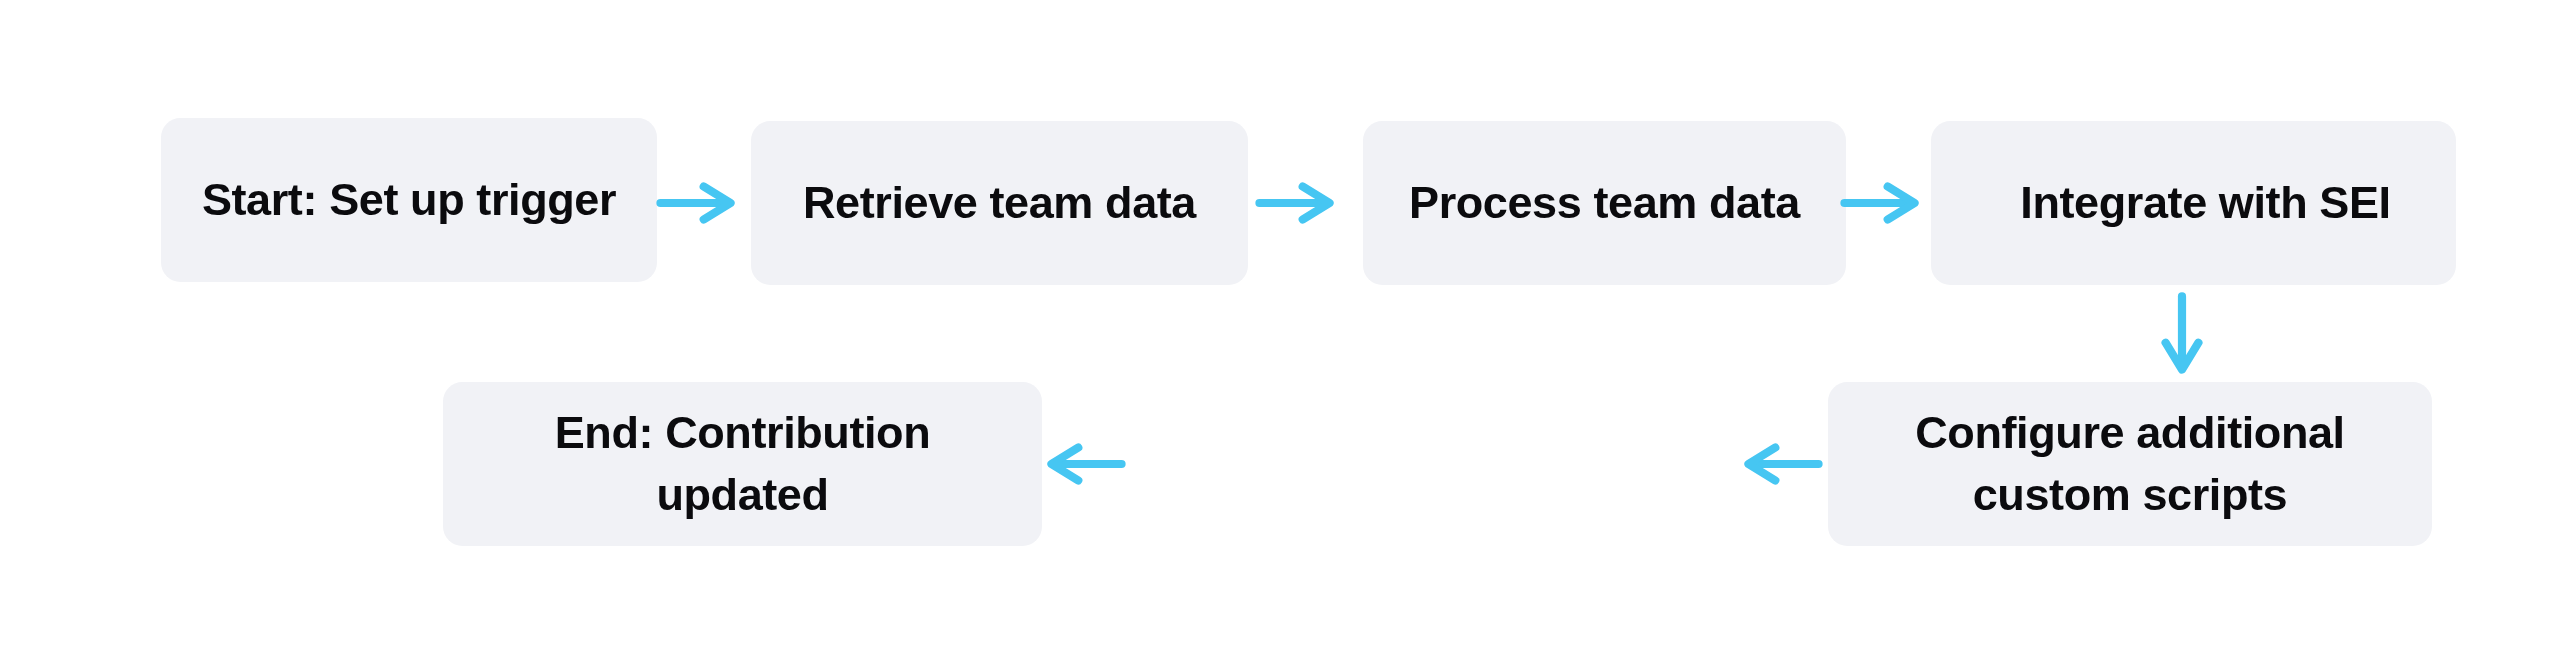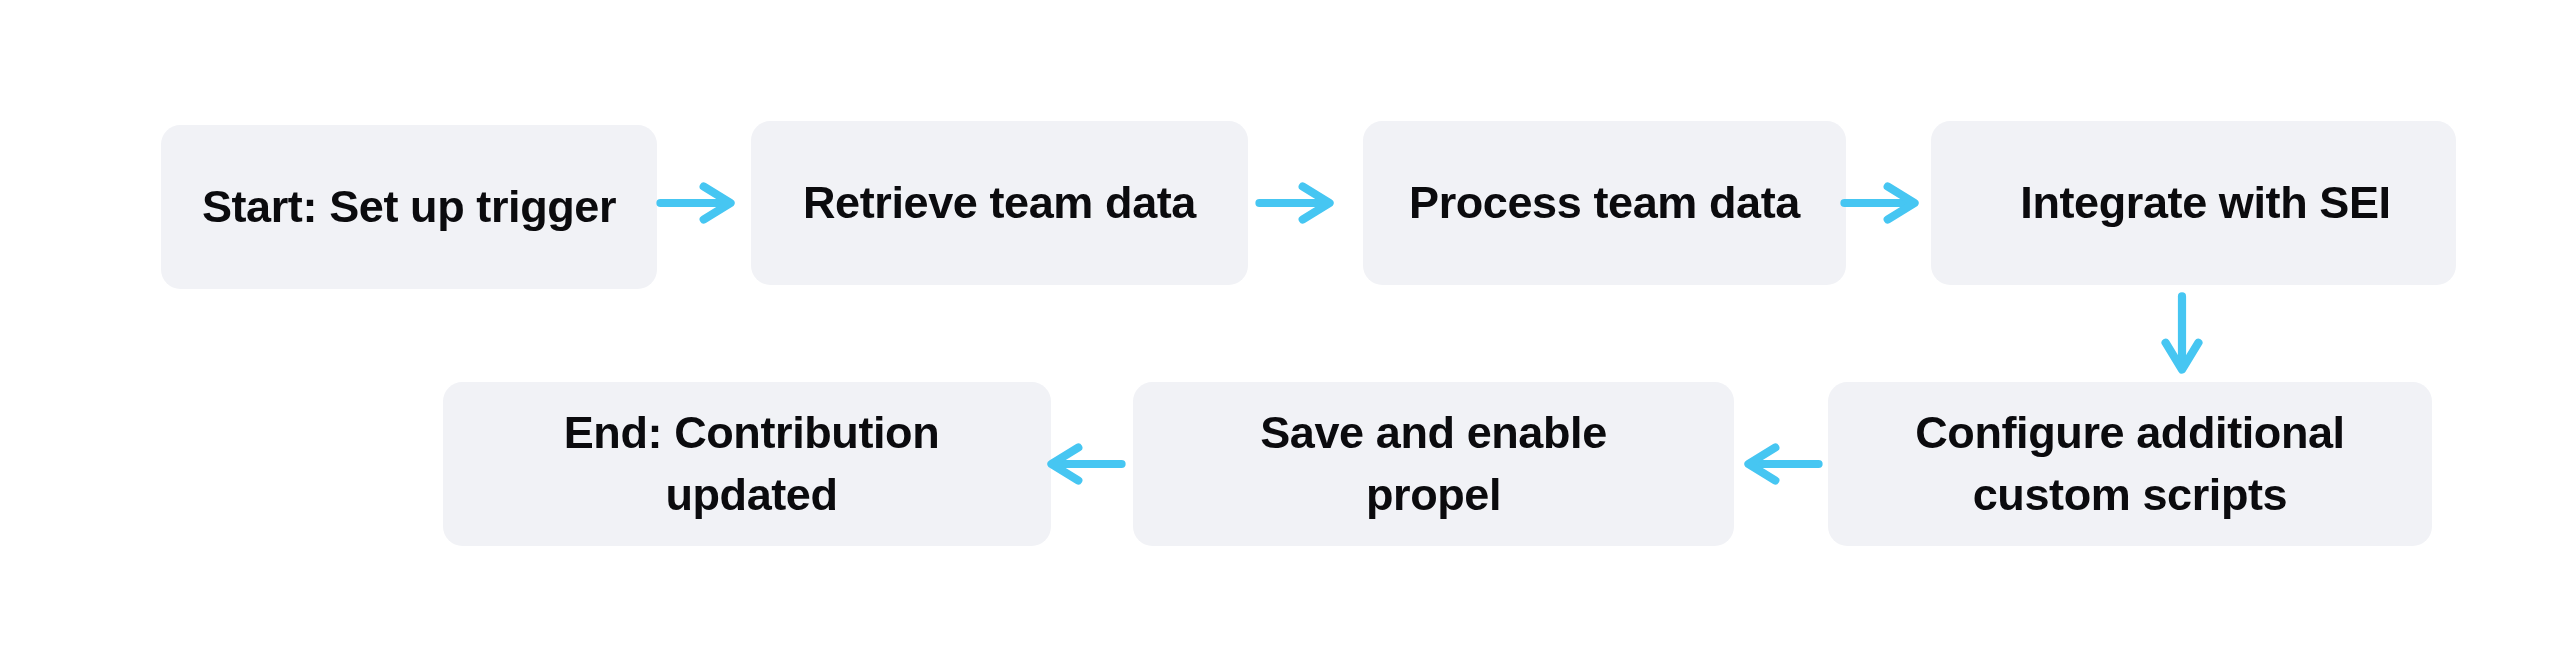--- a/index.html
+++ b/index.html
@@ -30,49 +30,47 @@
     letter-spacing: -0.4px;
     color: var(--node-text, #0b0b0e);
     white-space: pre-line;
   }
   .edge {
     position: absolute;
     color: var(--arrow, #46c6f2);
   }
   .edge svg { display: block; }
   
-  .n-start     { left: 161px;  top: 125px; width: 496px; }
+  .n-start     { left: 161px;  top: 118px; width: 496px; }
   .n-retrieve  { left: 751px; top: 121px; width: 497px; }
   .n-process   { left: 1345px; top: 121px; width: 483px; margin-left: 18px; }
   .n-integrate { left: 1931px; top: 121px; width: 501px; padding-left: 24px; }
   .n-configure { left: 1828px; top: 382px; width: 604px; }
   .n-save      { left: 1133px; top: 382px; width: 601px; }
-  .n-end       { left: 443px;  top: 382px; width: 599px; padding-left: 9px; }
+  .n-end       { left: 443px;  top: 382px; width: 599px; }
   
   .e1 { left: 656px;  top: 182px; }
   .e2 { left: 1255px; top: 182px; }
   .e3 { left: 1840px; top: 182px; }
   .e4 { left: 2161px; top: 292px; }
   .e5 { left: 1741px; top: 443px; }
   .e6 { left: 1044px; top: 443px; }
 </style>
 </head>
 <body>
 
 <div class="canvas">
 
   <div class="node n-start">Start: Set up trigger</div>
   <div class="node n-retrieve">Retrieve team data</div>
   <div class="node n-process">Process team data</div>
   <div class="node n-integrate">Integrate with SEI</div>
 
   <div class="node n-configure">Configure additional
 custom scripts</div>
-  <div class="node n-save">Save and enable
-propel</div>
   <div class="node n-end">End: Contribution
 updated</div>
 
   <div class="edge e1">
     <svg width="82" height="42" viewBox="0 0 110 56" fill="none" stroke="currentColor" stroke-width="11" stroke-linecap="round" stroke-linejoin="round">
       <line x1="6" y1="28" x2="94" y2="28"></line>
       <polyline points="64,6 100,28 64,50"></polyline>
     </svg>
   </div>
 

